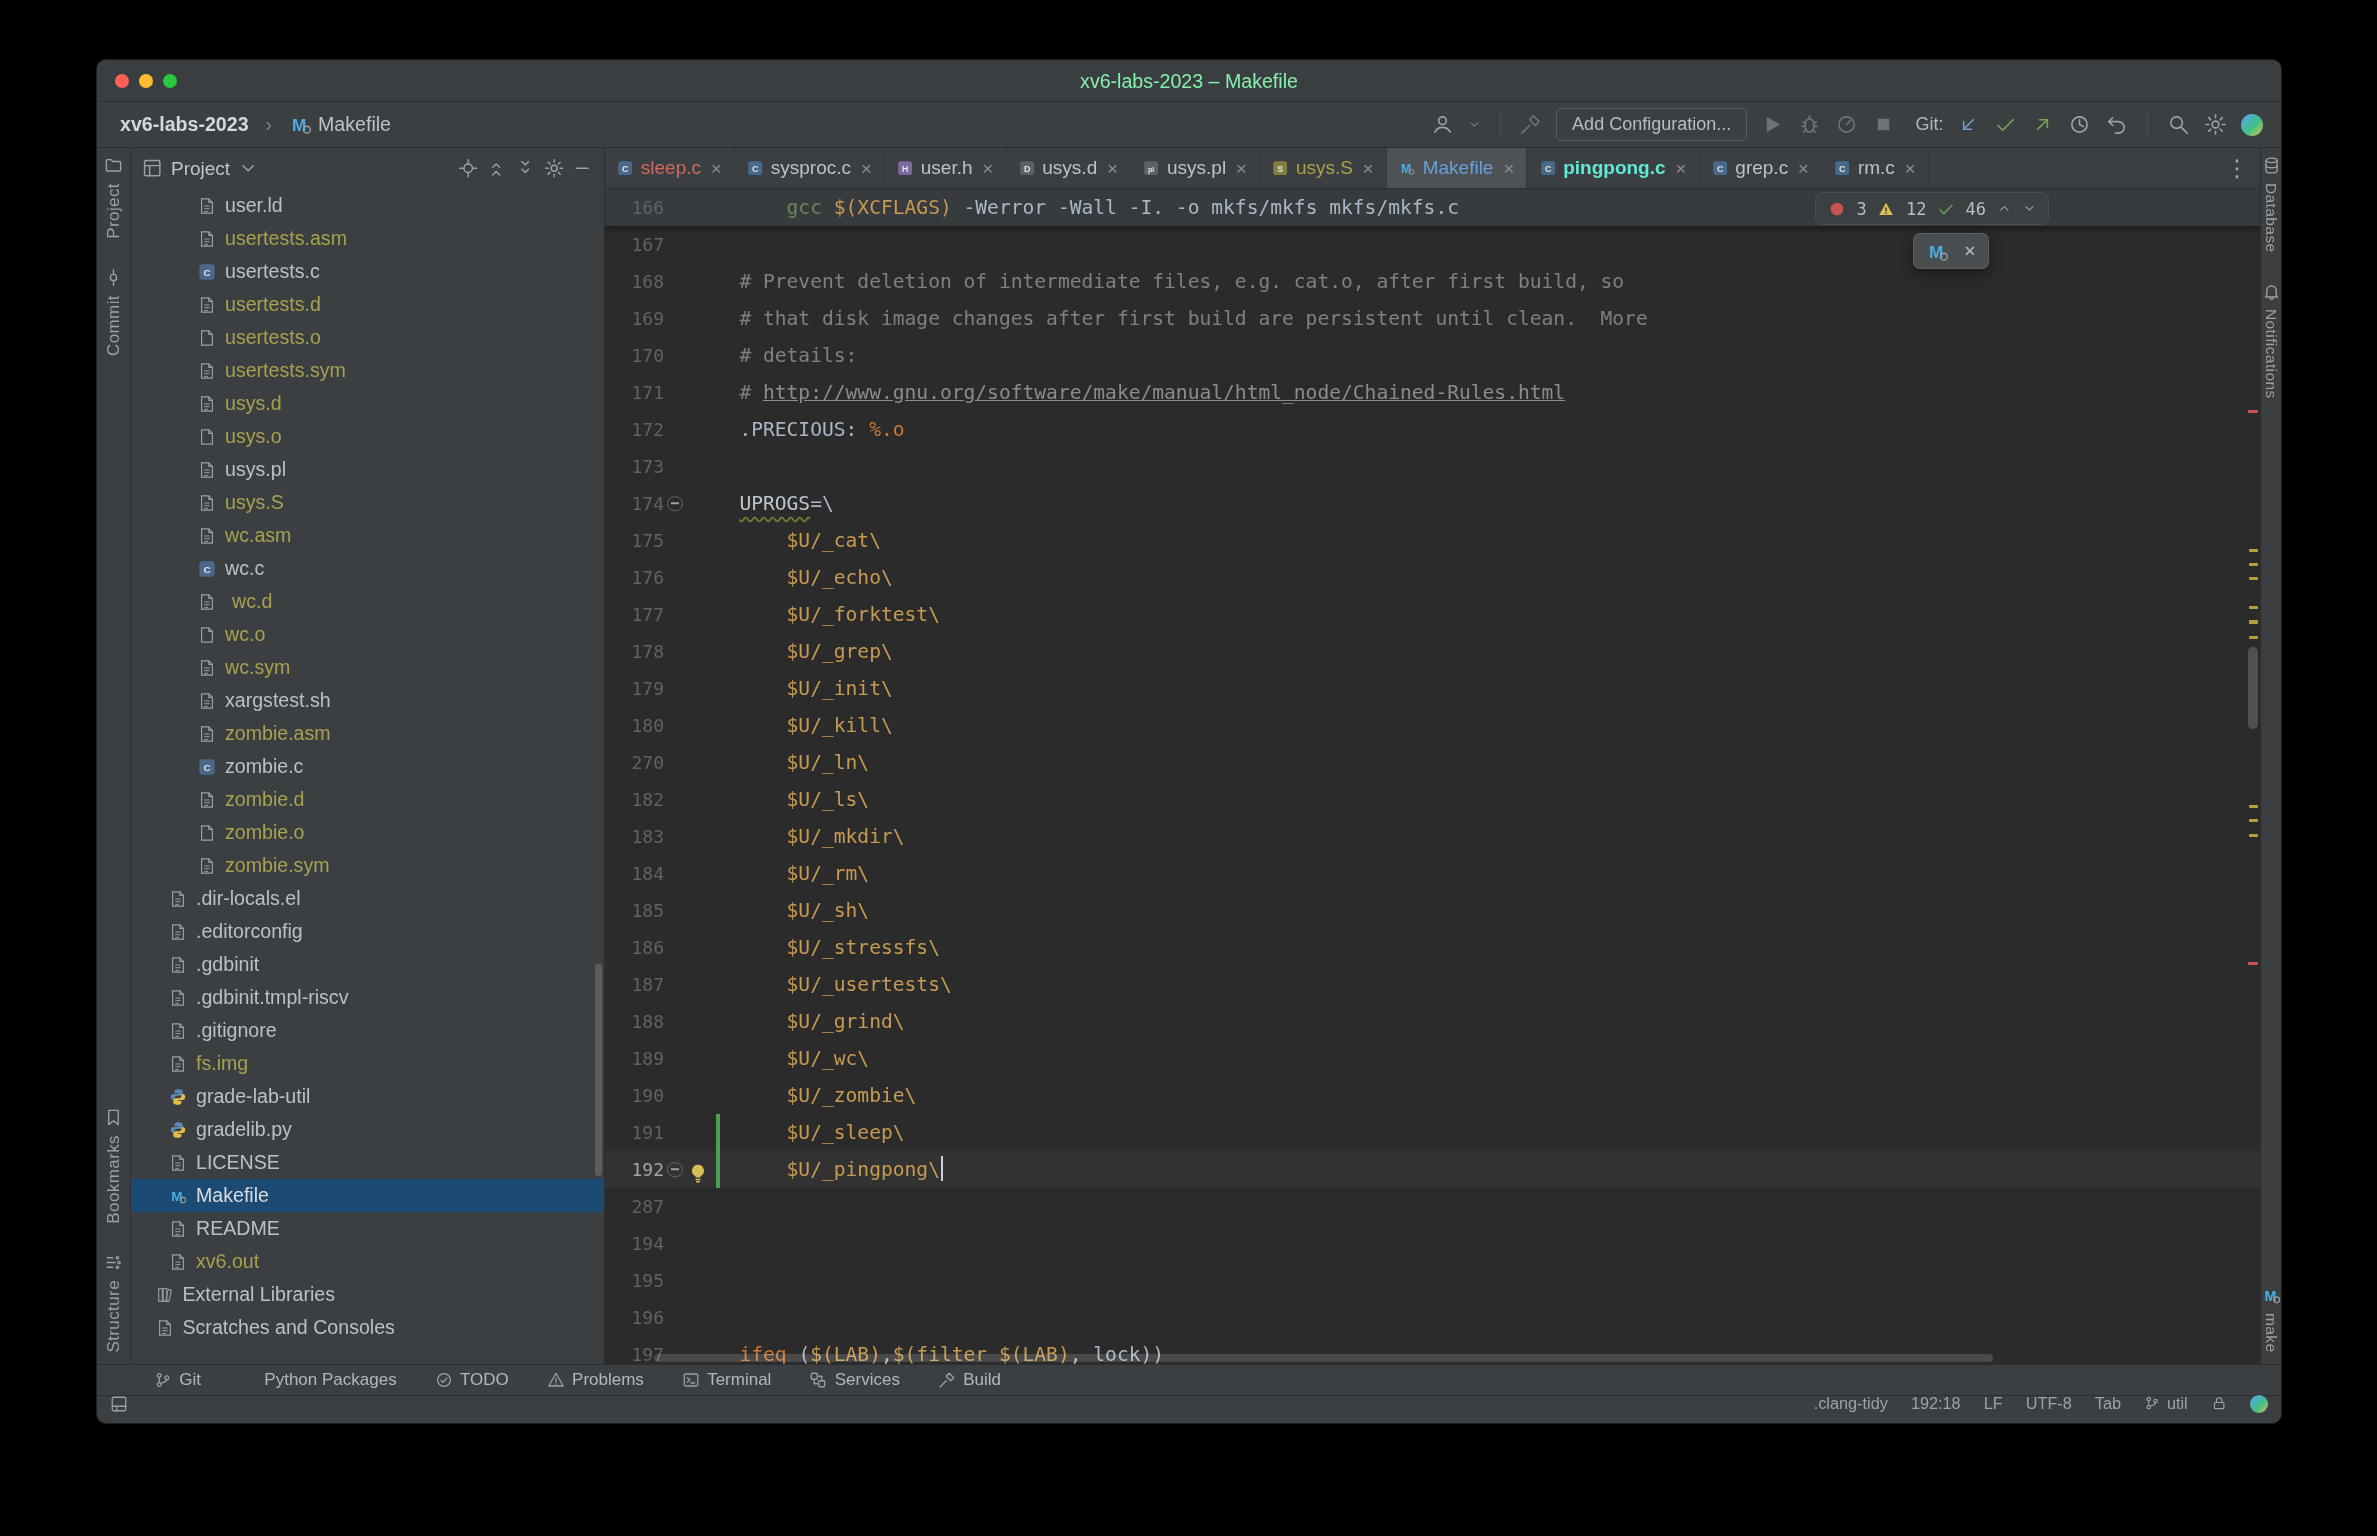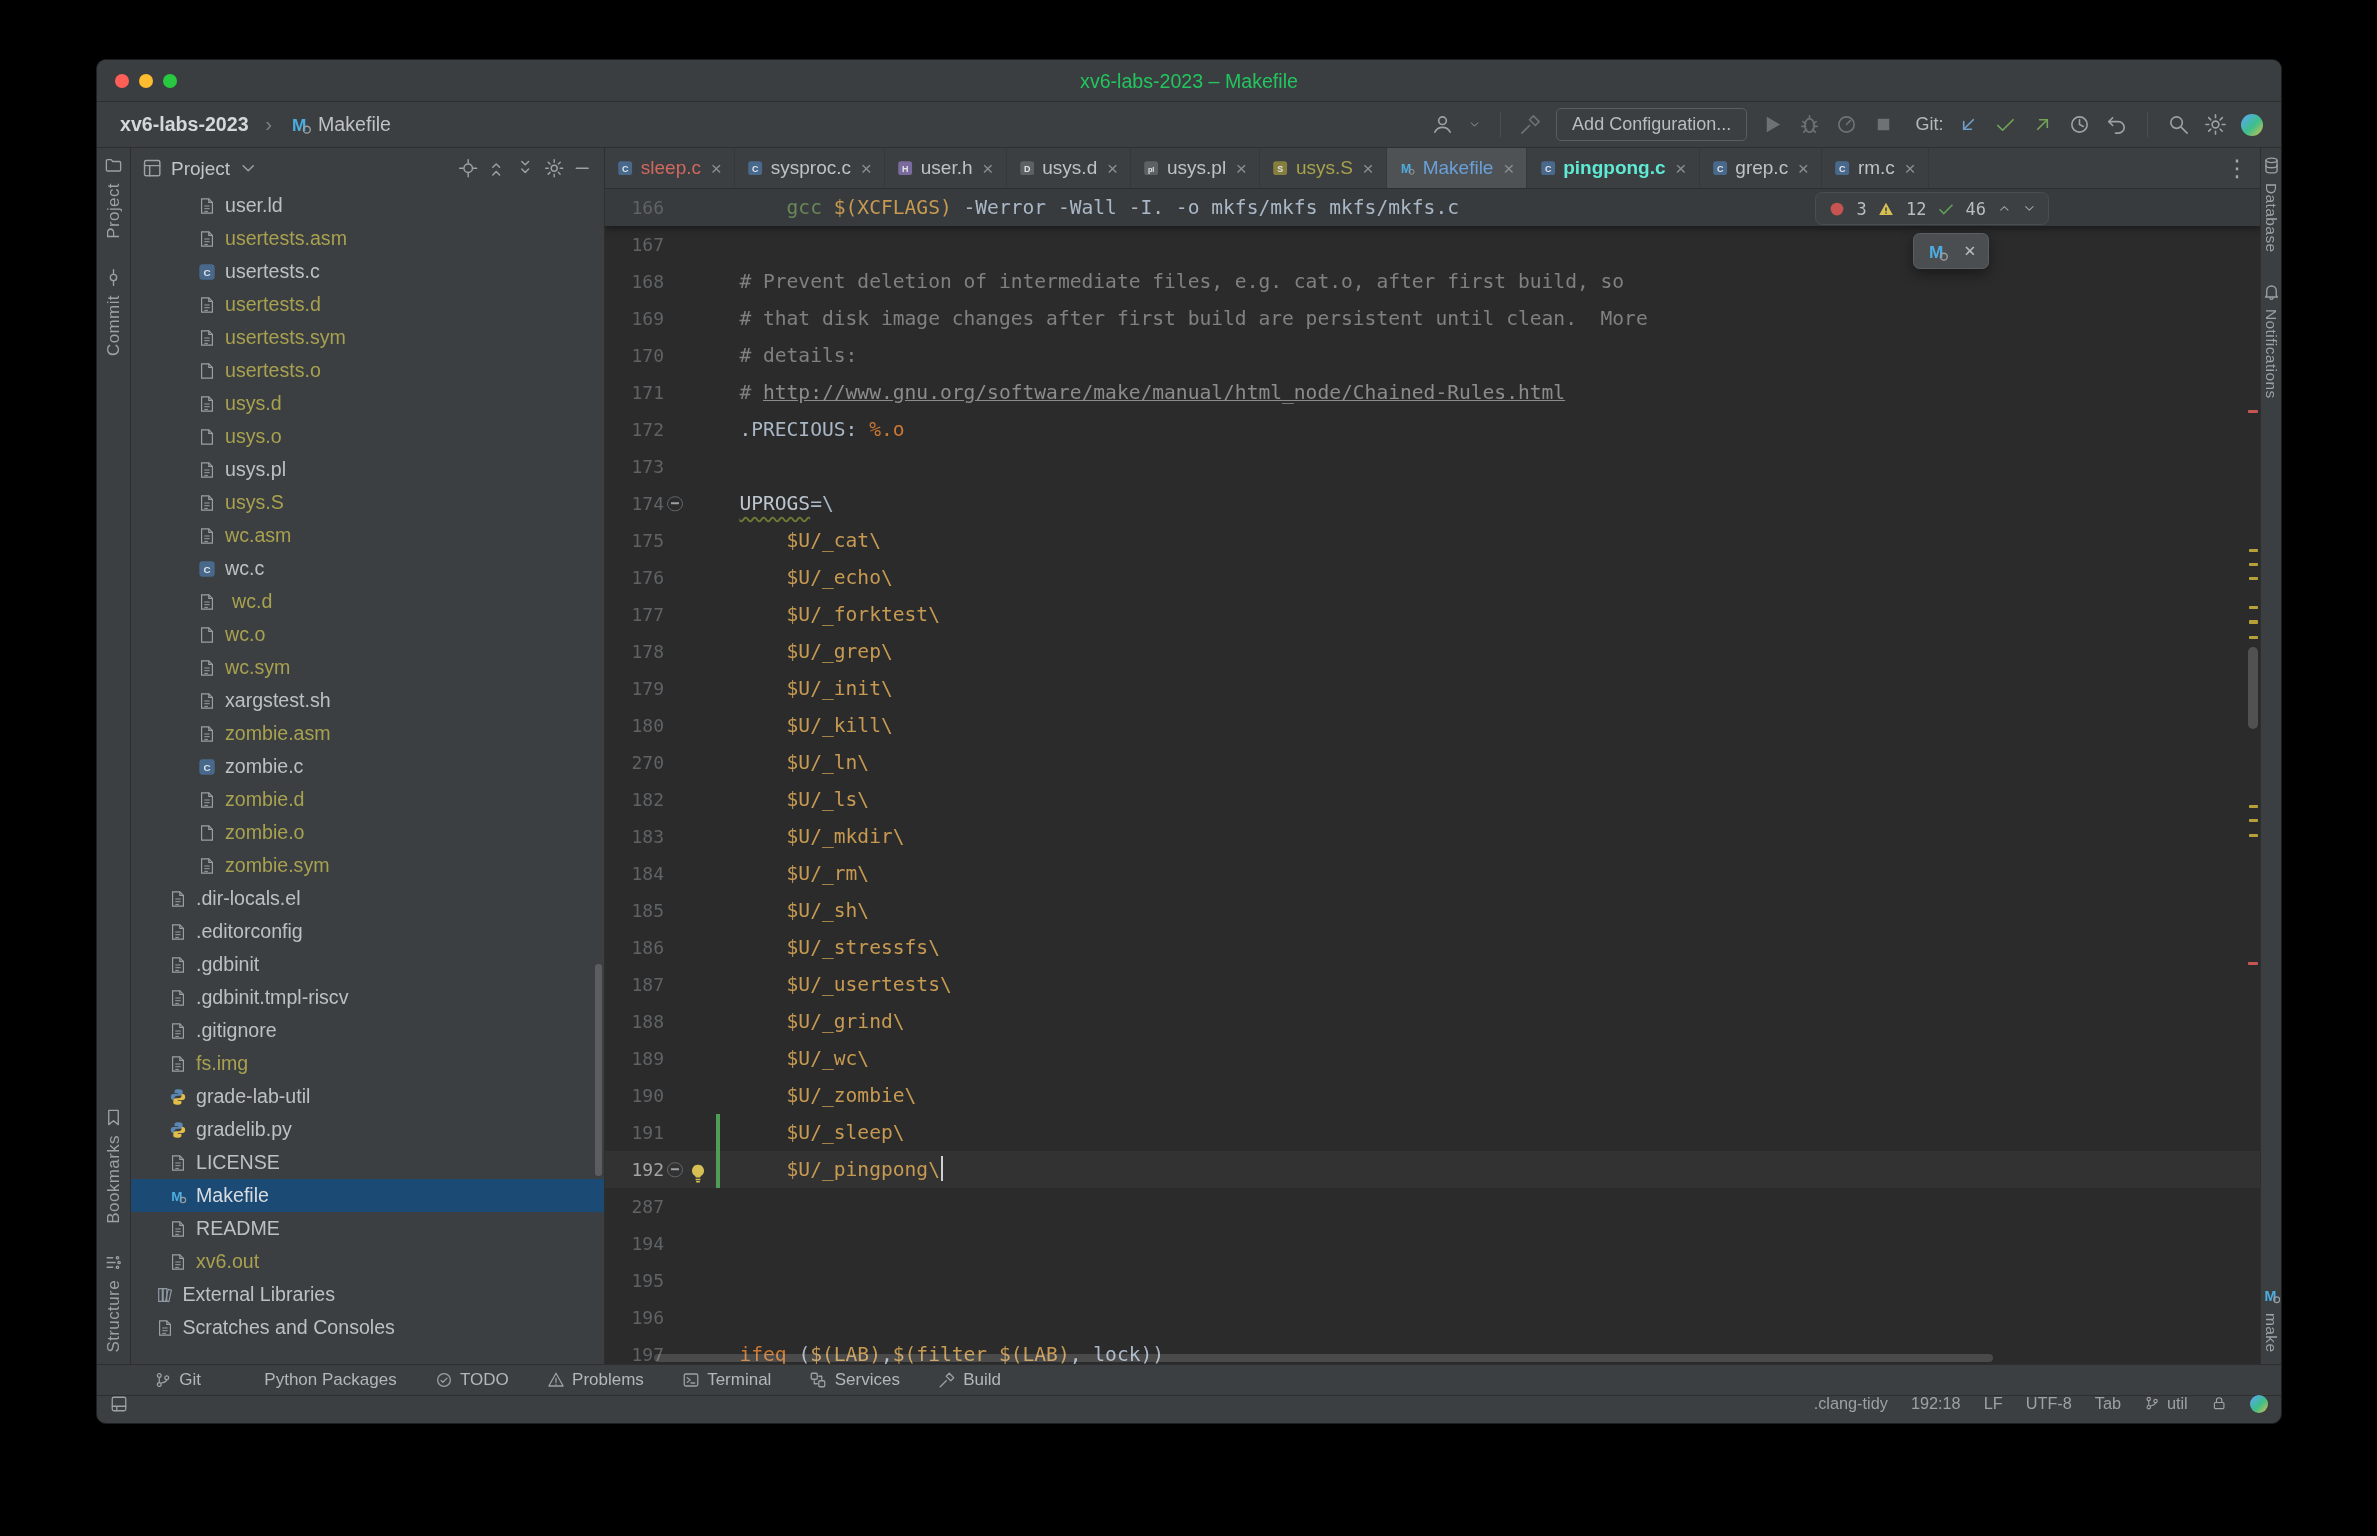--- a/index.html
+++ b/index.html
@@ -6,21 +6,21 @@
   body{width:2377px;height:1537px;overflow:hidden;font-family:"Liberation Sans",sans-serif;-webkit-font-smoothing:antialiased;}
   *{box-sizing:border-box;}
   .stage{position:relative;width:2377px;height:1537px;background:#000;}
   .window{position:absolute;left:96px;top:59px;width:2186px;height:1365px;background:#3c3f41;border-radius:9.8px;overflow:hidden;border:0.8px solid #1c1e1f;box-shadow:0 24.5px 73px rgba(0,0,0,.65);}
 
   
   .titlebar{height:42px;position:relative;background:#3b3e40;border-bottom:0.8px solid #2c2e30;}
   .lights{position:absolute;left:18px;top:0;height:42px;display:flex;align-items:center;gap:9.8px;}
   .light{width:14px;height:14px;border-radius:50%;}
   .light.r{background:#ff5f57}.light.y{background:#febc2e}.light.g{background:#28c840}
-  .wtitle{position:absolute;left:0;right:0;top:0;height:42px;line-height:42px;text-align:center;color:#22c55e;font-size:19.6px;}
+  .wtitle{position:absolute;left:0;right:0;top:0;height:42px;line-height:42px;text-align:center;color:#86efac;font-size:19.6px;}
 
   
   .toolbar{height:46px;background:#3c3f41;border-bottom:0.8px solid #2c2e30;display:flex;align-items:center;justify-content:space-between;padding:0 18px 0 23px;}
   .crumbs{display:flex;align-items:center;gap:15px;font-size:19.6px;color:#bfc2c5;}
   .crumb-proj{font-weight:700;color:#d5d8db;}
   .crumb-sep{color:#7e8285;font-size:20.4px;padding:0 1.6px;}
   .crumb-file{display:flex;align-items:center;gap:6.5px;}
   .controls{display:flex;align-items:center;gap:14px;color:#9da1a4;}
   .ci{width:23px;height:23px;display:inline-flex;align-items:center;justify-content:center;}
   .ci svg{width:100%;height:100%;}
@@ -359,33 +359,33 @@
                   <path d="M7 10h6M7 13h6M7 16h4" stroke="#9aa0a3" stroke-width="1.1"></path>
                 </svg>
               </span>
               <span>usertests.d</span>
             </div>
             <div class="trow ignored" style="padding-left: 67px;">
               <span class="ti">
                 <svg viewBox="0 0 20 20">
                   <path d="M4 2h8l4 4v12H4z" fill="none" stroke="#9aa0a3" stroke-width="1.3"></path>
                   <path d="M12 2v4h4" fill="none" stroke="#9aa0a3" stroke-width="1.3"></path>
+                </svg>
+              </span>
+              <span>usertests.o</span>
+            </div>
+            <div class="trow ignored" style="padding-left: 67px;">
+              <span class="ti">
+                <svg viewBox="0 0 20 20">
+                  <path d="M4 2h8l4 4v12H4z" fill="none" stroke="#9aa0a3" stroke-width="1.3"></path>
+                  <path d="M12 2v4h4" fill="none" stroke="#9aa0a3" stroke-width="1.3"></path>
                   <path d="M7 10h6M7 13h6M7 16h4" stroke="#9aa0a3" stroke-width="1.1"></path>
                 </svg>
               </span>
               <span>usertests.sym</span>
-            </div>
-            <div class="trow ignored" style="padding-left: 67px;">
-              <span class="ti">
-                <svg viewBox="0 0 20 20">
-                  <path d="M4 2h8l4 4v12H4z" fill="none" stroke="#9aa0a3" stroke-width="1.3"></path>
-                  <path d="M12 2v4h4" fill="none" stroke="#9aa0a3" stroke-width="1.3"></path>
-                </svg>
-              </span>
-              <span>usertests.o</span>
             </div>
             <div class="trow ignored" style="padding-left: 67px;">
               <span class="ti">
                 <svg viewBox="0 0 20 20">
                   <path d="M4 2h8l4 4v12H4z" fill="none" stroke="#9aa0a3" stroke-width="1.3"></path>
                   <path d="M12 2v4h4" fill="none" stroke="#9aa0a3" stroke-width="1.3"></path>
                   <path d="M7 10h6M7 13h6M7 16h4" stroke="#9aa0a3" stroke-width="1.1"></path>
                 </svg>
               </span>
               <span>usys.d</span>

